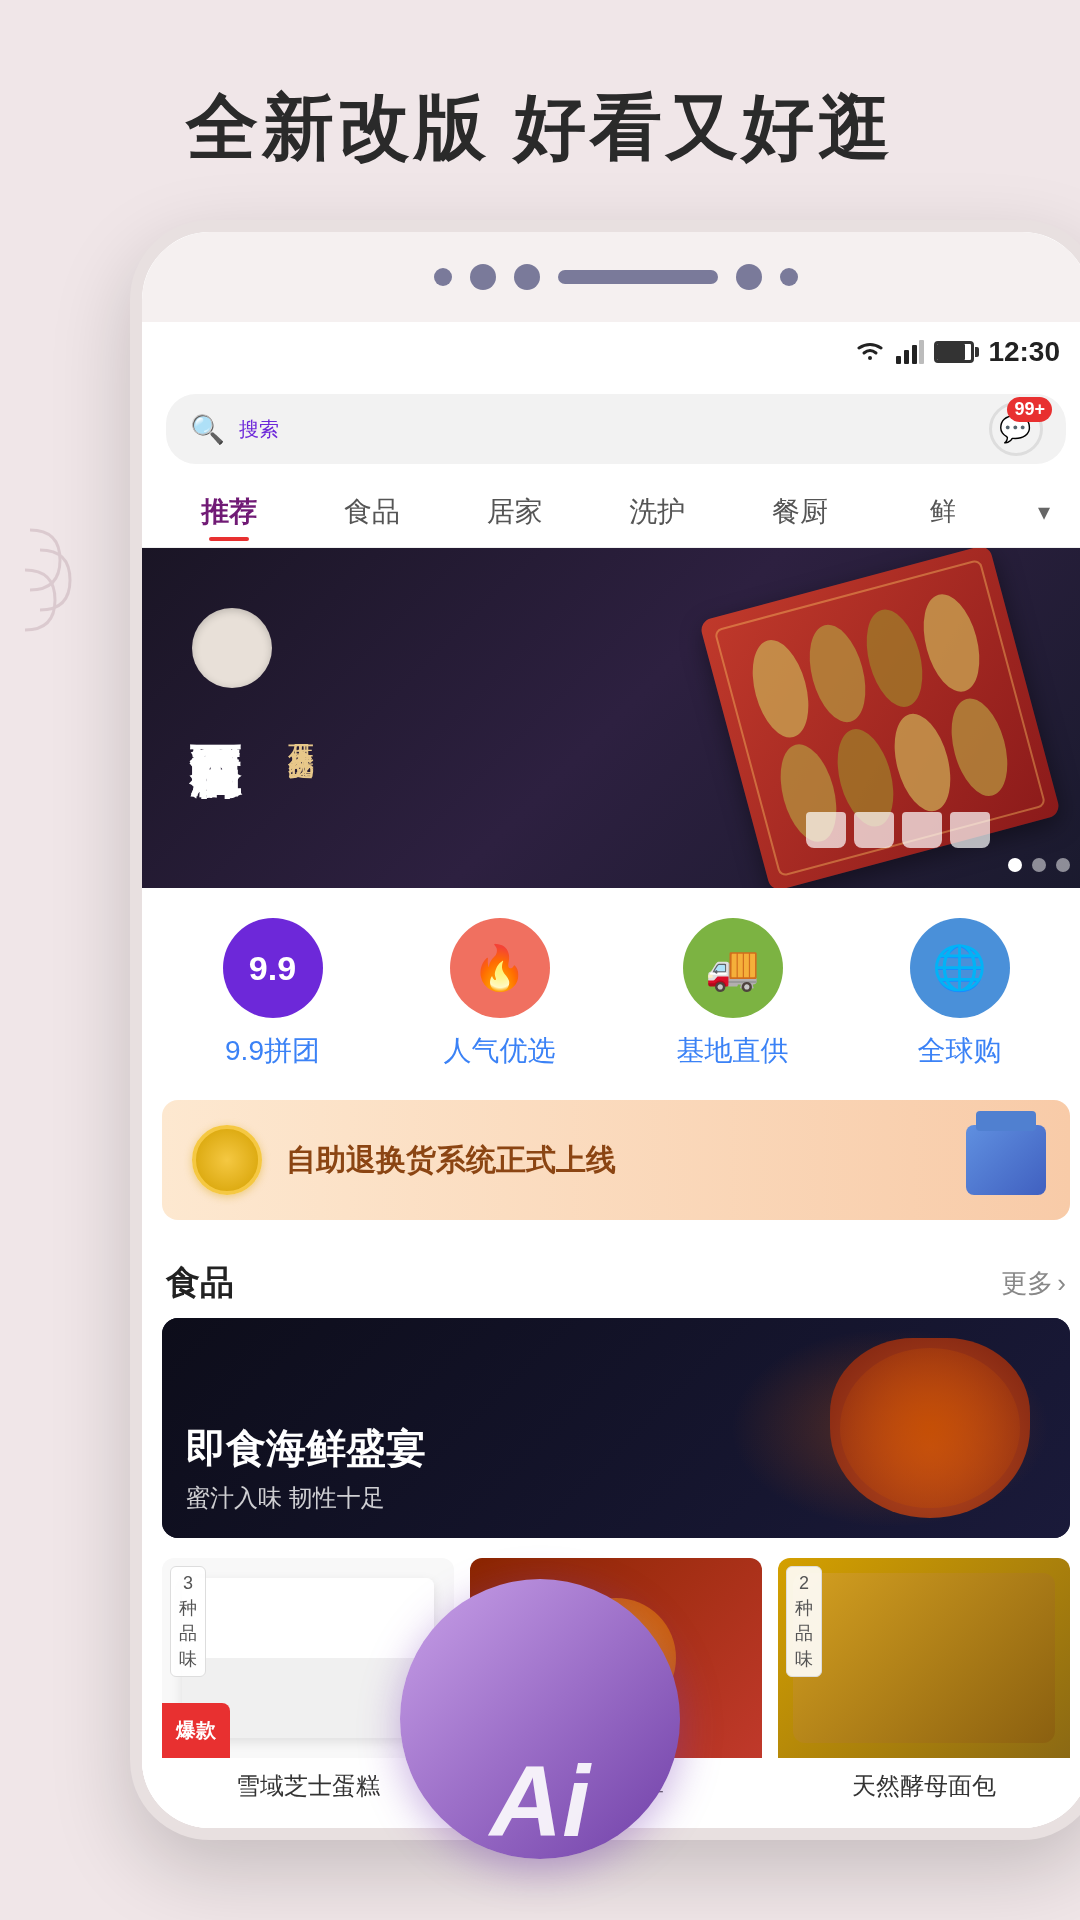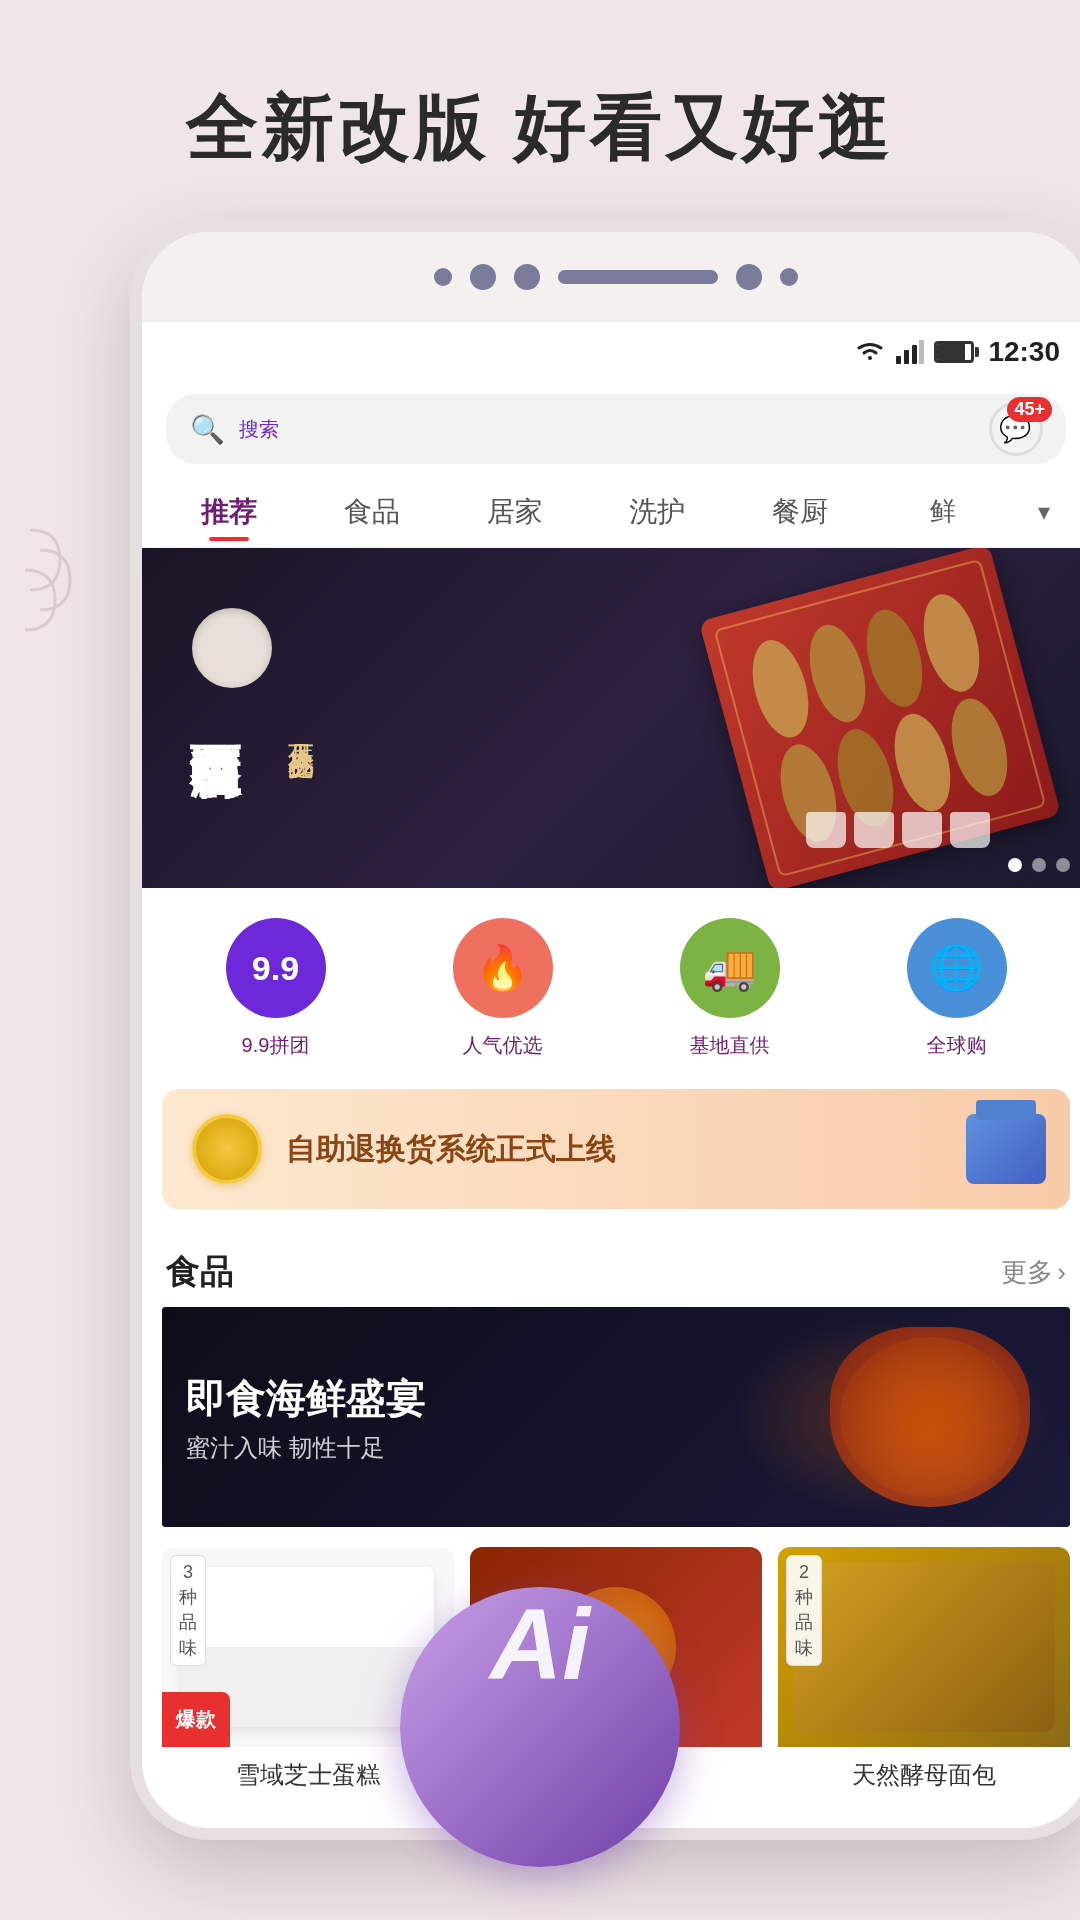--- a/index.html
+++ b/index.html
@@ -325,22 +325,22 @@
       border-radius: 50%;
       display: flex;
       align-items: center;
       justify-content: center;
     }
     .qa-circle.orange { background: #6d28d9; }
     .qa-circle.coral { background: #f07060; }
     .qa-circle.green { background: #7cb342; }
     .qa-circle.blue { background: #4a90d9; }
     .qa-label {
-      font-size: 20px;
-      color: #701a75;
+      font-size: 28px;
+      color: #3b82f6;
     }
     .qa-icon {
       font-size: 44px;
       color: #fff;
     }
 
     
     .promo-banner {
       margin: 0 20px 20px;
       height: 120px;
@@ -391,25 +391,25 @@
       display: flex;
       align-items: center;
       gap: 4px;
     }
 
     
     .food-banner {
       margin: 0 20px;
       height: 220px;
       background: linear-gradient(135deg, #1a1a2e, #2a2a4a);
-      border-radius: 4px;
+      border-radius: 16px;
       overflow: hidden;
       position: relative;
       display: flex;
-      align-items: center;
+      align-items: flex-end;
       padding: 24px;
     }
     .food-banner-text {
       z-index: 2;
     }
     .food-banner-title {
       font-size: 40px;
       font-weight: 800;
       color: #fff;
     }
@@ -498,29 +498,29 @@
     .deco-lines-right2 {
       position: absolute;
       right: 20px;
       bottom: 200px;
       z-index: 1;
     }
 
     
     .ai-bubble {
       position: absolute;
-      bottom: 53px;
+      bottom: 61px;
       left: 50%;
       transform: translateX(-50%);
       width: 280px;
       height: 280px;
       background: linear-gradient(135deg, #c8a0e8, #9c6fc8, #7040a8);
       border-radius: 50%;
       display: flex;
-      align-items: flex-start;
+      align-items: flex-end;
       justify-content: center;
       z-index: 5;
       box-shadow: 0 10px 40px rgba(120,60,180,0.4);
     }
     .ai-text {
       font-size: 100px;
       color: rgba(255,255,255,0.9);
       font-style: italic;
       font-weight: 700;
     }
@@ -619,21 +619,21 @@
       <span class="status-time">12:30</span>
     </div>
 
     <div class="search-bar-container">
       <div class="search-bar">
         <span class="search-icon-wrap">🔍</span>
         <span class="search-placeholder">搜索</span>
         <div class="search-badge">
           <div class="badge-circle">
             <span class="msg-icon">💬</span>
-            <span class="badge-count">45+</span>
+            <span class="badge-count">99+</span>
           </div>
         </div>
       </div>
     </div>
 
     <nav class="category-nav">
       <div class="cat-item active">
         <span>推荐</span>
       </div>
       <div class="cat-item">

